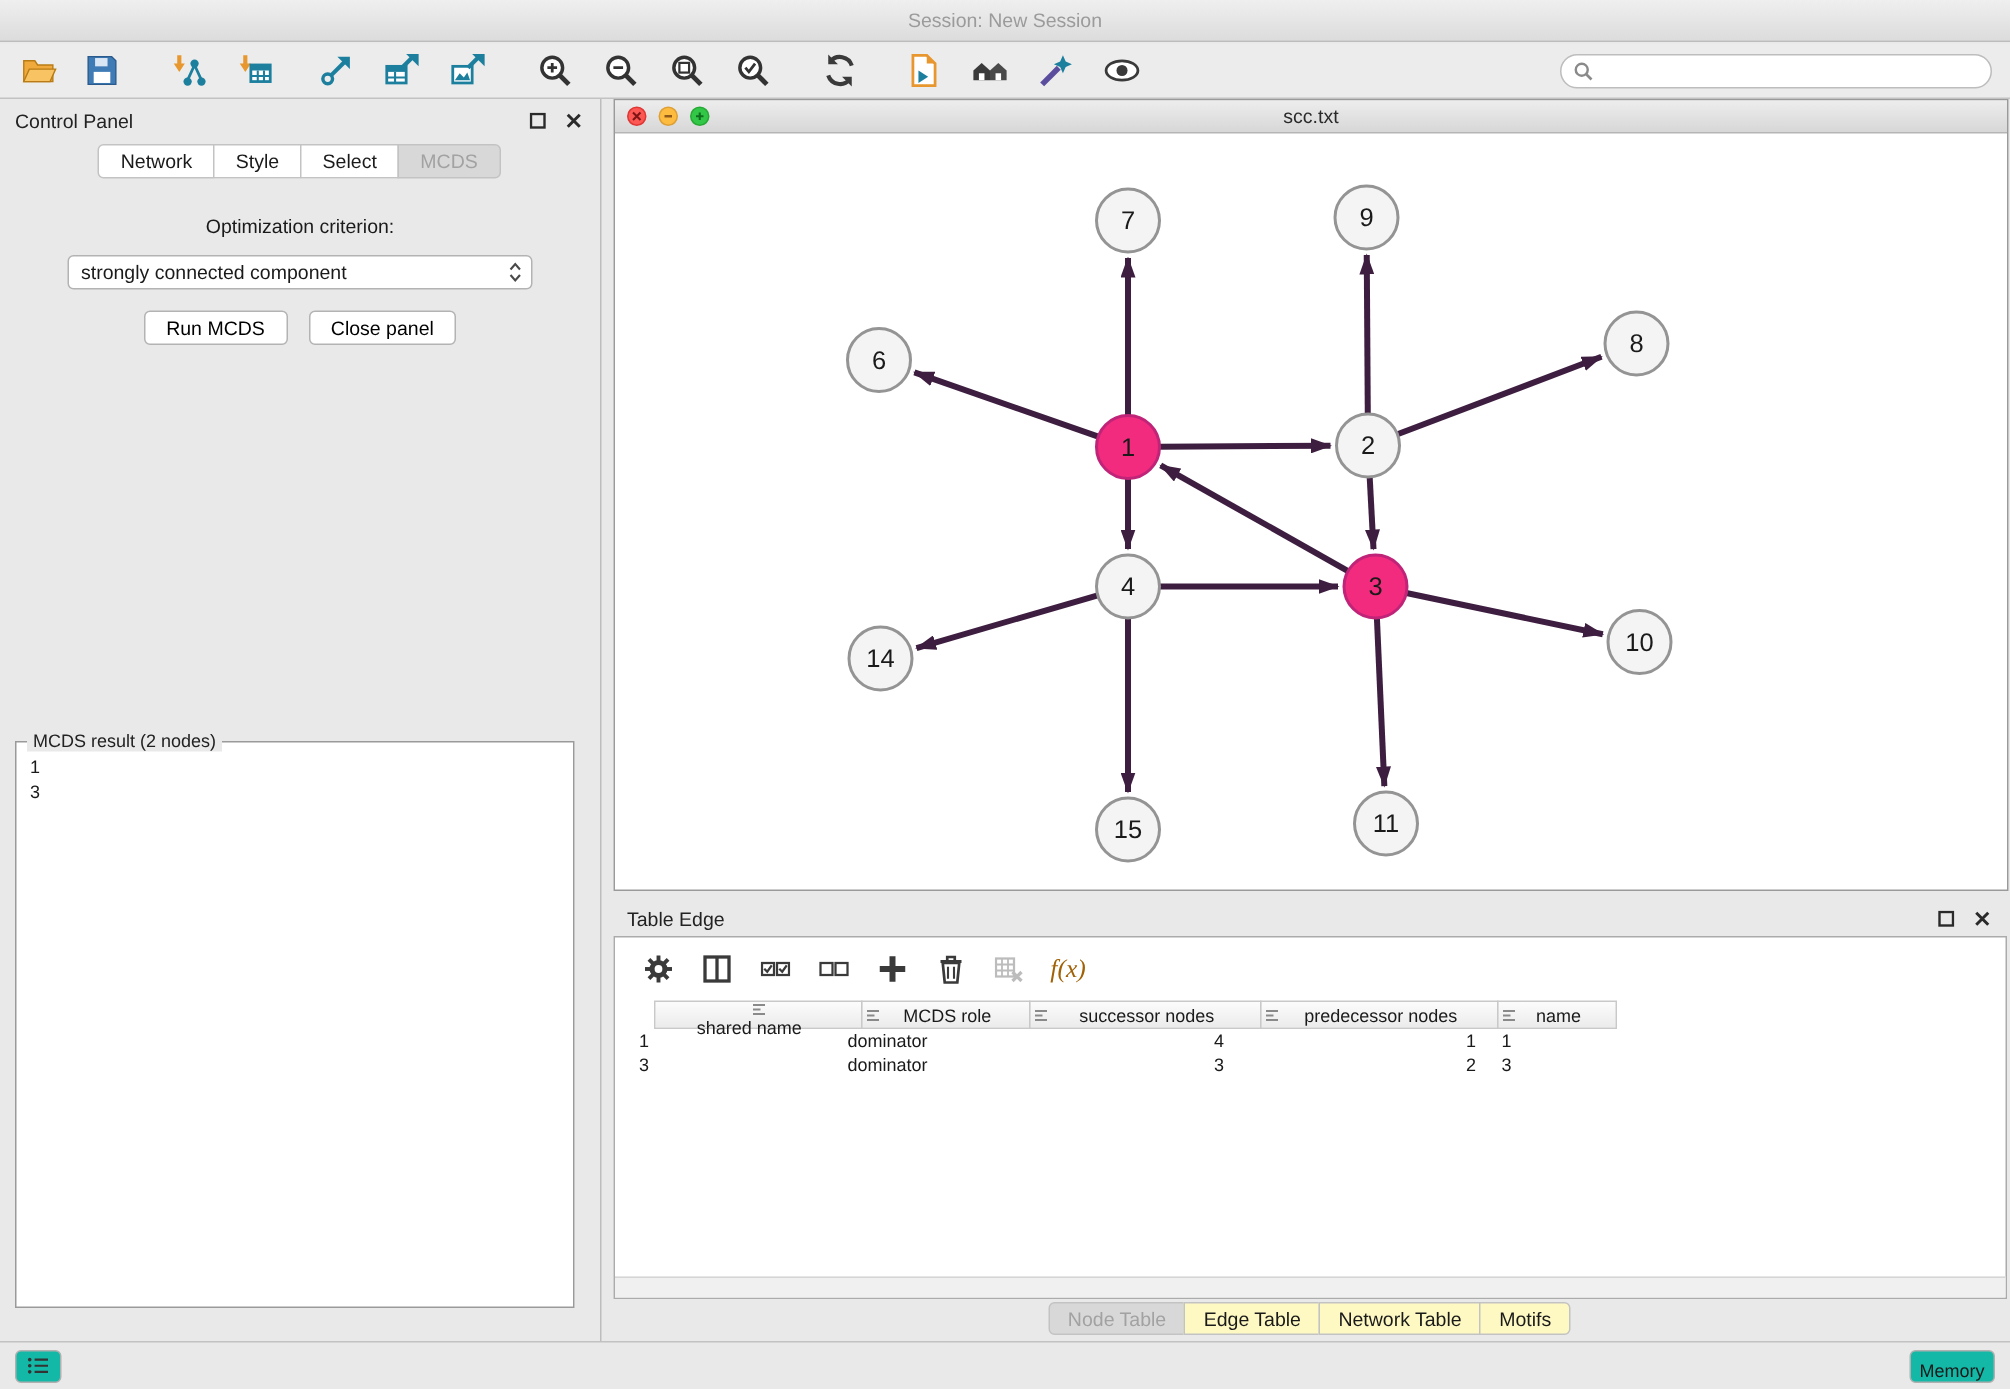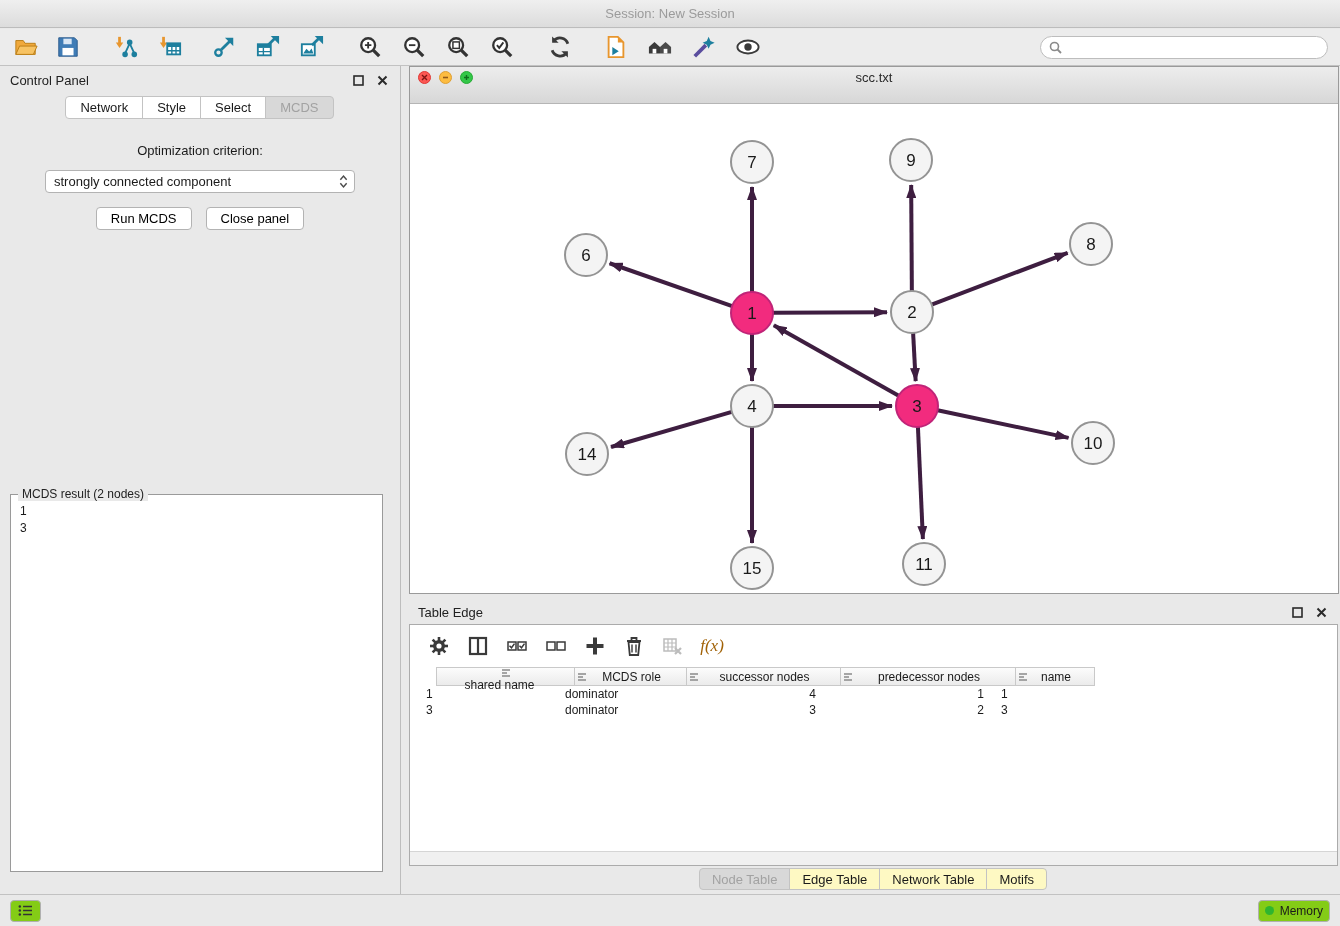--- a/index.html
+++ b/index.html
@@ -70,21 +70,21 @@
     position:absolute; top:-8px; left:7px; background:#e9e9e9;
     padding:0 4px; font-size:12px; color:#222;
   }
   .result-content { padding:8px 9px; font-size:12px; line-height:17px; }
   
   .network-window {
     position:absolute; left:409px; top:66px; width:930px; height:528px;
     background:#fff; border:1px solid #9a9a9a;
   }
   .nw-titlebar {
-    height:37px; background:linear-gradient(#ededed,#d7d7d7);
+    height:22px; background:linear-gradient(#ededed,#d7d7d7);
     border-bottom:1px solid #b5b5b5; position:relative;
     text-align:center; font-size:13px; line-height:22px; color:#2a2a2a;
   }
   .traffic { position:absolute; left:8px; top:4px; display:flex; gap:8px; }
   .light { width:13px; height:13px; border-radius:50%; display:flex; align-items:center; justify-content:center; }
   .light svg { width:7px; height:7px; }
   .light.red { background:#fc5753; border:1px solid #df3734; }
   .light.yellow { background:#fdbc40; border:1px solid #de9f34; }
   .light.green { background:#33c748; border:1px solid #27aa35; }
   .graph-canvas { width:928px; height:503px; }
@@ -125,23 +125,24 @@
   .tp-tab:first-child { border-radius:4px 0 0 4px; }
   .tp-tab:last-child { border-radius:0 4px 4px 0; }
   .tp-tab.active { background:#d8d8d8; color:#a2a2a2;text-align:right; }
   
   .statusbar {
     position:absolute; left:0; bottom:0; width:1340px; height:32px;
     background:#e9e9e9; border-top:1px solid #c2c2c2;
     display:flex; align-items:center; justify-content:space-between; padding:0 10px;
   }
   .sb-btn {
-    background:#84cc16; border:1px solid #b0b0b0; border-radius:4px;
+    background:#14b8a6; border:1px solid #b0b0b0; border-radius:4px;
     height:22px; display:flex; align-items:center; justify-content:center; padding:0 6px; gap:6px;
     font-size:12px;
+    flex-direction:column;
   }
   .sb-btn svg { width:17px; height:13px; }
   .mem-dot { width:9px; height:9px; border-radius:50%; background:#2fb52f; }
 </style>
 </head>
 <body>
 
 <div class="titlebar">
   <span>Session: New Session</span>
 </div>
@@ -500,21 +501,21 @@
           <span class="th-label">MCDS role</span>
         </div>
         <div class="th-cell" style="width:155px">
           <span class="sort">
               <svg viewBox="0 0 10 10">
                 <path d="M1 2h8M1 5h5M1 8h8" stroke="#8a8a8a" stroke-width="1.4"></path>
               </svg>
             </span>
           <span class="th-label">successor nodes</span>
         </div>
-        <div class="th-cell" style="width:176px">
+        <div class="th-cell" style="width:159px">
           <span class="sort">
               <svg viewBox="0 0 10 10">
                 <path d="M1 2h8M1 5h5M1 8h8" stroke="#8a8a8a" stroke-width="1.4"></path>
               </svg>
             </span>
           <span class="th-label">predecessor nodes</span>
         </div>
         <div class="th-cell" style="width:80px">
           <span class="sort">
               <svg viewBox="0 0 10 10">

